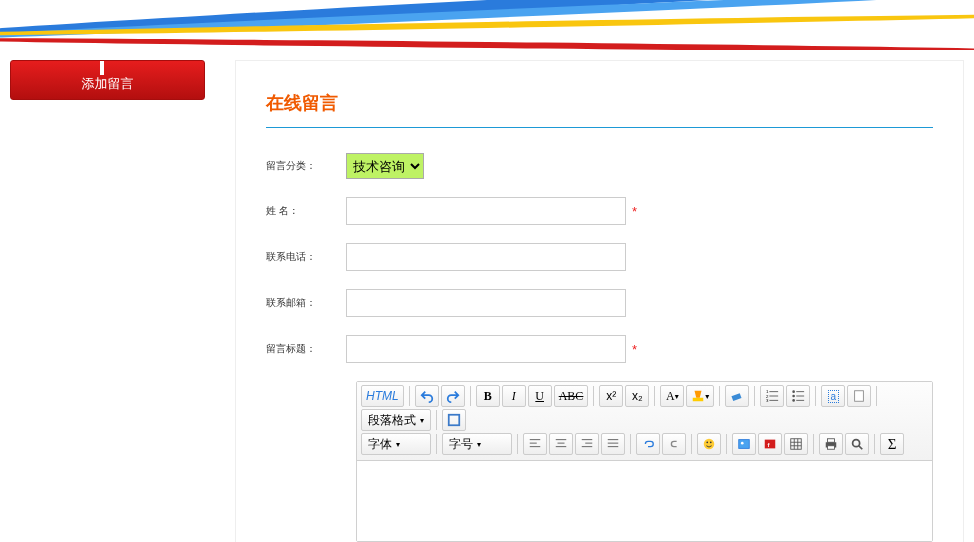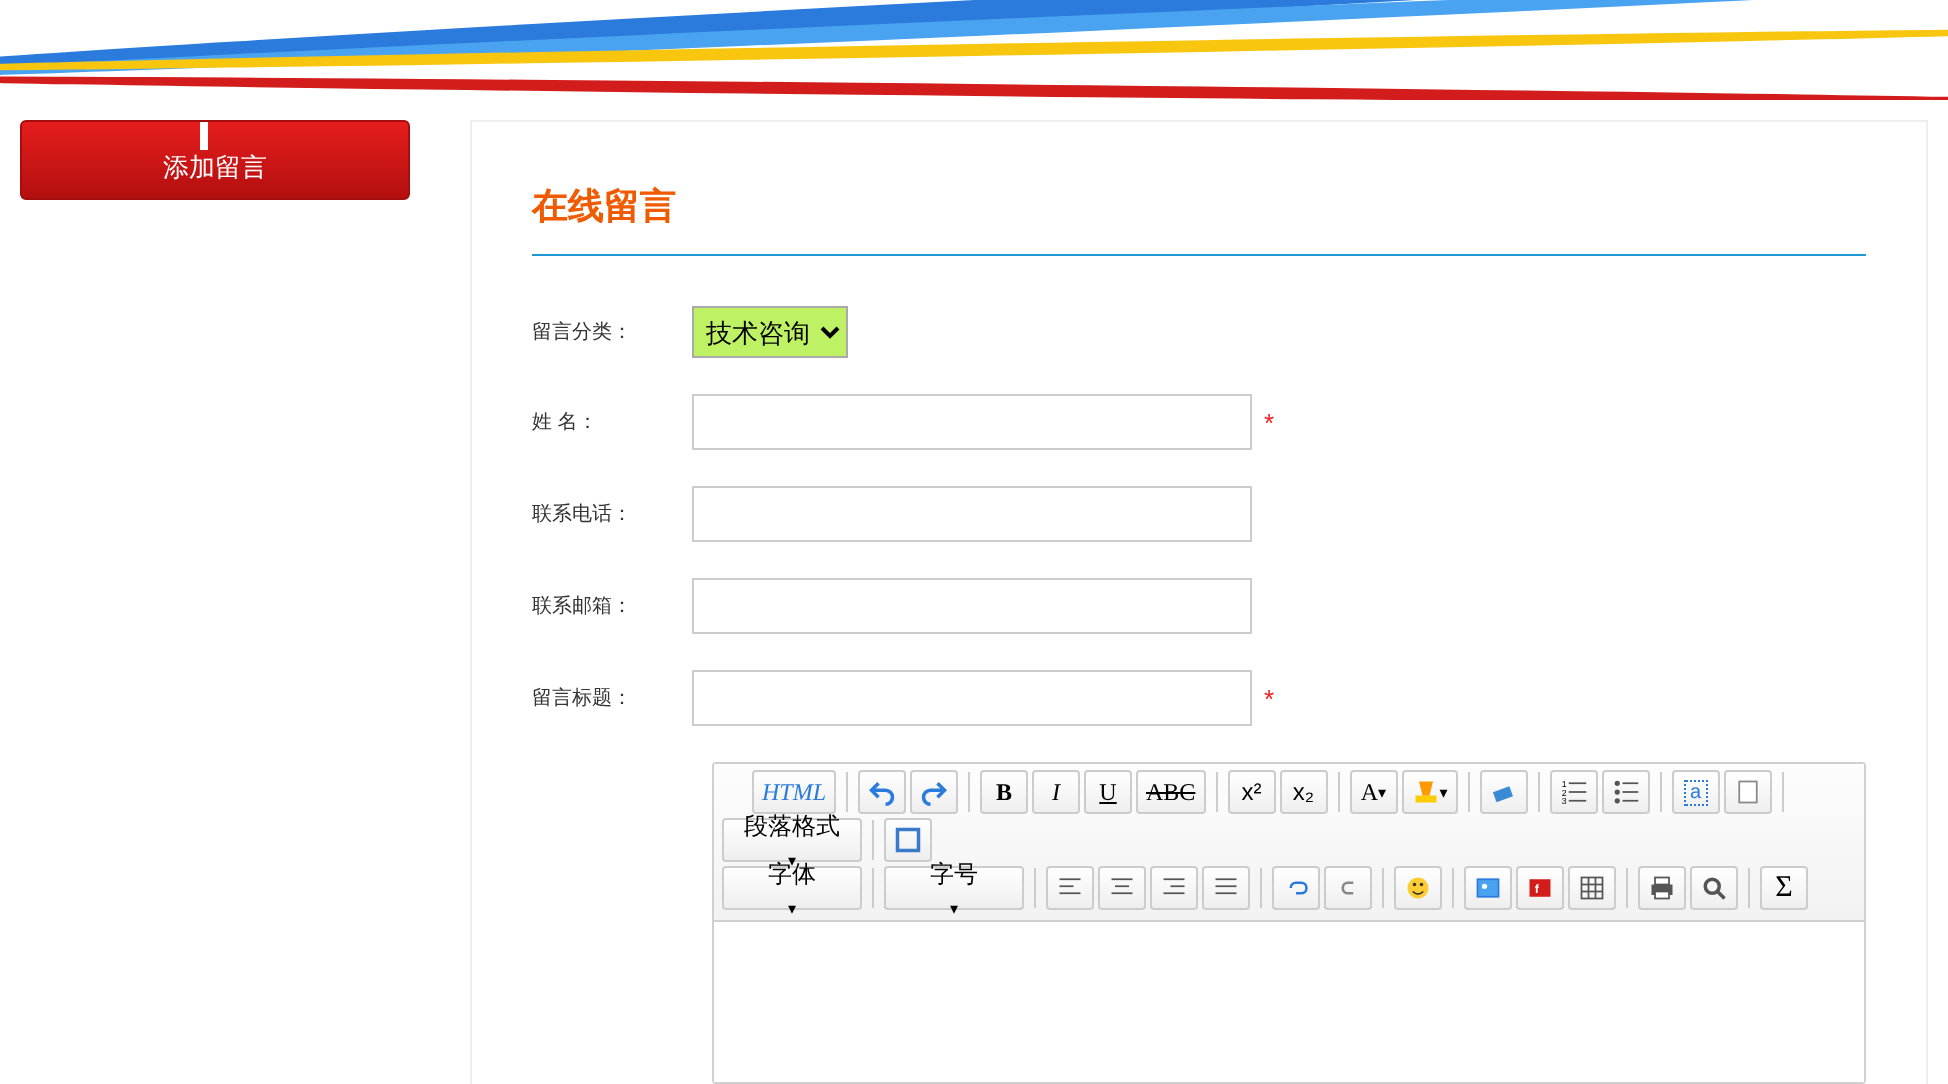--- a/index.html
+++ b/index.html
@@ -32,21 +32,21 @@
   .form-label { width: 80px; color: #333; text-align: left; font-size: 10px; }
   .text-input { height: 28px; width: 280px; border: 1px solid #ccc; padding: 0 6px; font-size: 13px; background: #fff; }
   .select-input { height: 26px; border: 1px solid #aaa; font-size: 13px; padding: 0 2px; background: #bef264; }
   .req { color: #e22; margin-left: 6px; }
 
   
   .editor { border: 1px solid #d0d0d0; border-radius: 2px; margin-left: 90px; }
   .toolbar { background: linear-gradient(#fdfdfd, #f2f2f2); border-bottom: 1px solid #d0d0d0; padding: 3px 4px; }
   .tb-row { display: flex; align-items: center; flex-wrap: wrap; gap: 2px; margin-bottom: 2px; }
   .tb-btn, .tb-combo { height: 22px; min-width: 24px; display: inline-flex; align-items: center; justify-content: center; border: 1px solid #ccc; background: linear-gradient(#fff,#eee); font-size: 12px; padding: 0 4px; cursor: pointer; border-radius: 2px; }
-  .tb-combo { min-width: 70px; justify-content: center; gap: 4px; padding: 0 6px; flex-direction: column; }
+  .tb-combo { min-width: 70px; justify-content: flex-start; gap: 4px; padding: 0 6px; }
   .tb-sep { width: 1px; height: 20px; background: #ccc; margin: 0 3px; }
   .ico { width: 14px; height: 14px; display: inline-block; }
   .editor-body { height: 80px; background: #fff; }
 
   
   svg { display: block; }
 </style>
 </head>
 <body>
 
@@ -96,21 +96,21 @@
 
       <div class="form-row">
         <div class="form-label">留言标题：</div>
         <input class="text-input" type="text" value="" style="">
         <span class="req">*</span>
       </div>
 
       <div class="editor">
         <div class="toolbar">
           <div class="tb-row">
-            <span class="tb-btn" style="color:#2a7bdc;font-style:italic;font-family:Liberation Serif, serif;margin-left:15px;">HTML</span>
+            <span class="tb-btn" style="color:#2a7bdc;font-style:italic;font-family:Liberation Sans, sans-serif;">HTML</span>
             <span class="tb-sep"></span>
             <span class="tb-btn">
                 <svg class="ico" viewBox="0 0 16 16">
                   <path d="M6 3 L2 7 L6 11 M2 7 H10 A4 4 0 0 1 10 15" fill="none" stroke="#2a7bdc" stroke-width="2"></path>
                 </svg>
               </span>
             <span class="tb-btn">
                 <svg class="ico" viewBox="0 0 16 16">
                   <path d="M10 3 L14 7 L10 11 M14 7 H6 A4 4 0 0 0 6 15" fill="none" stroke="#2a7bdc" stroke-width="2"></path>
                 </svg>

